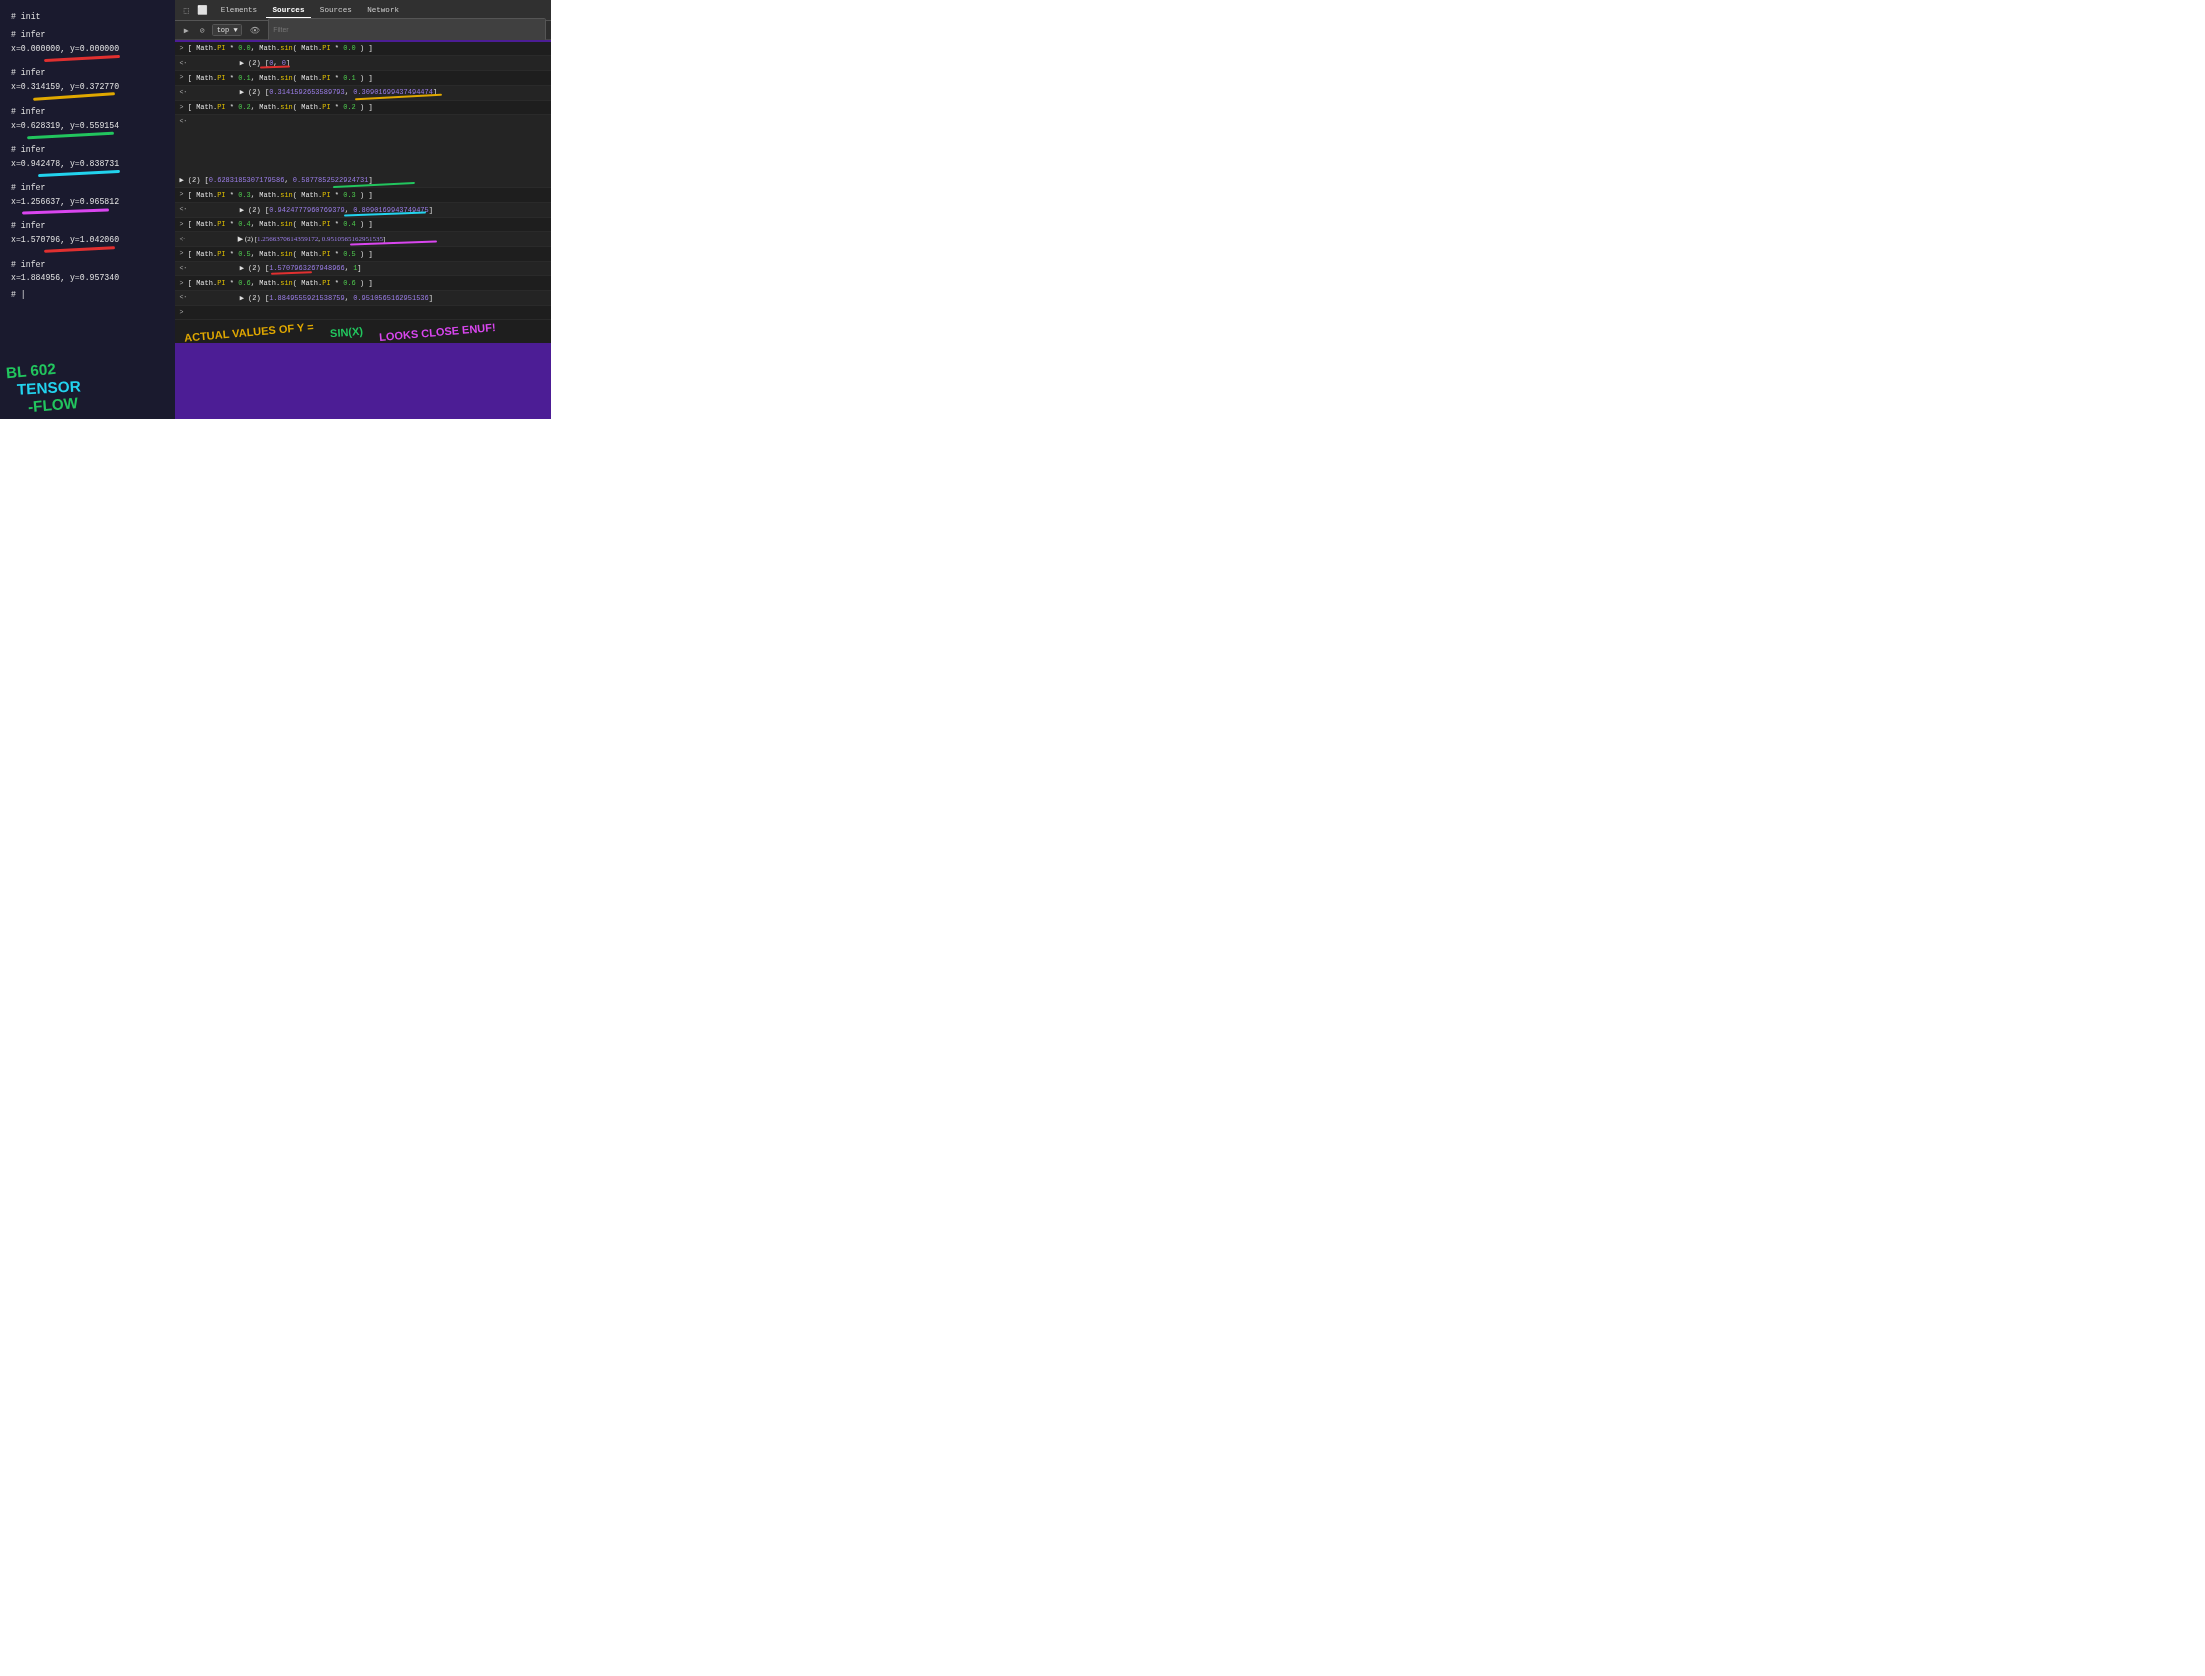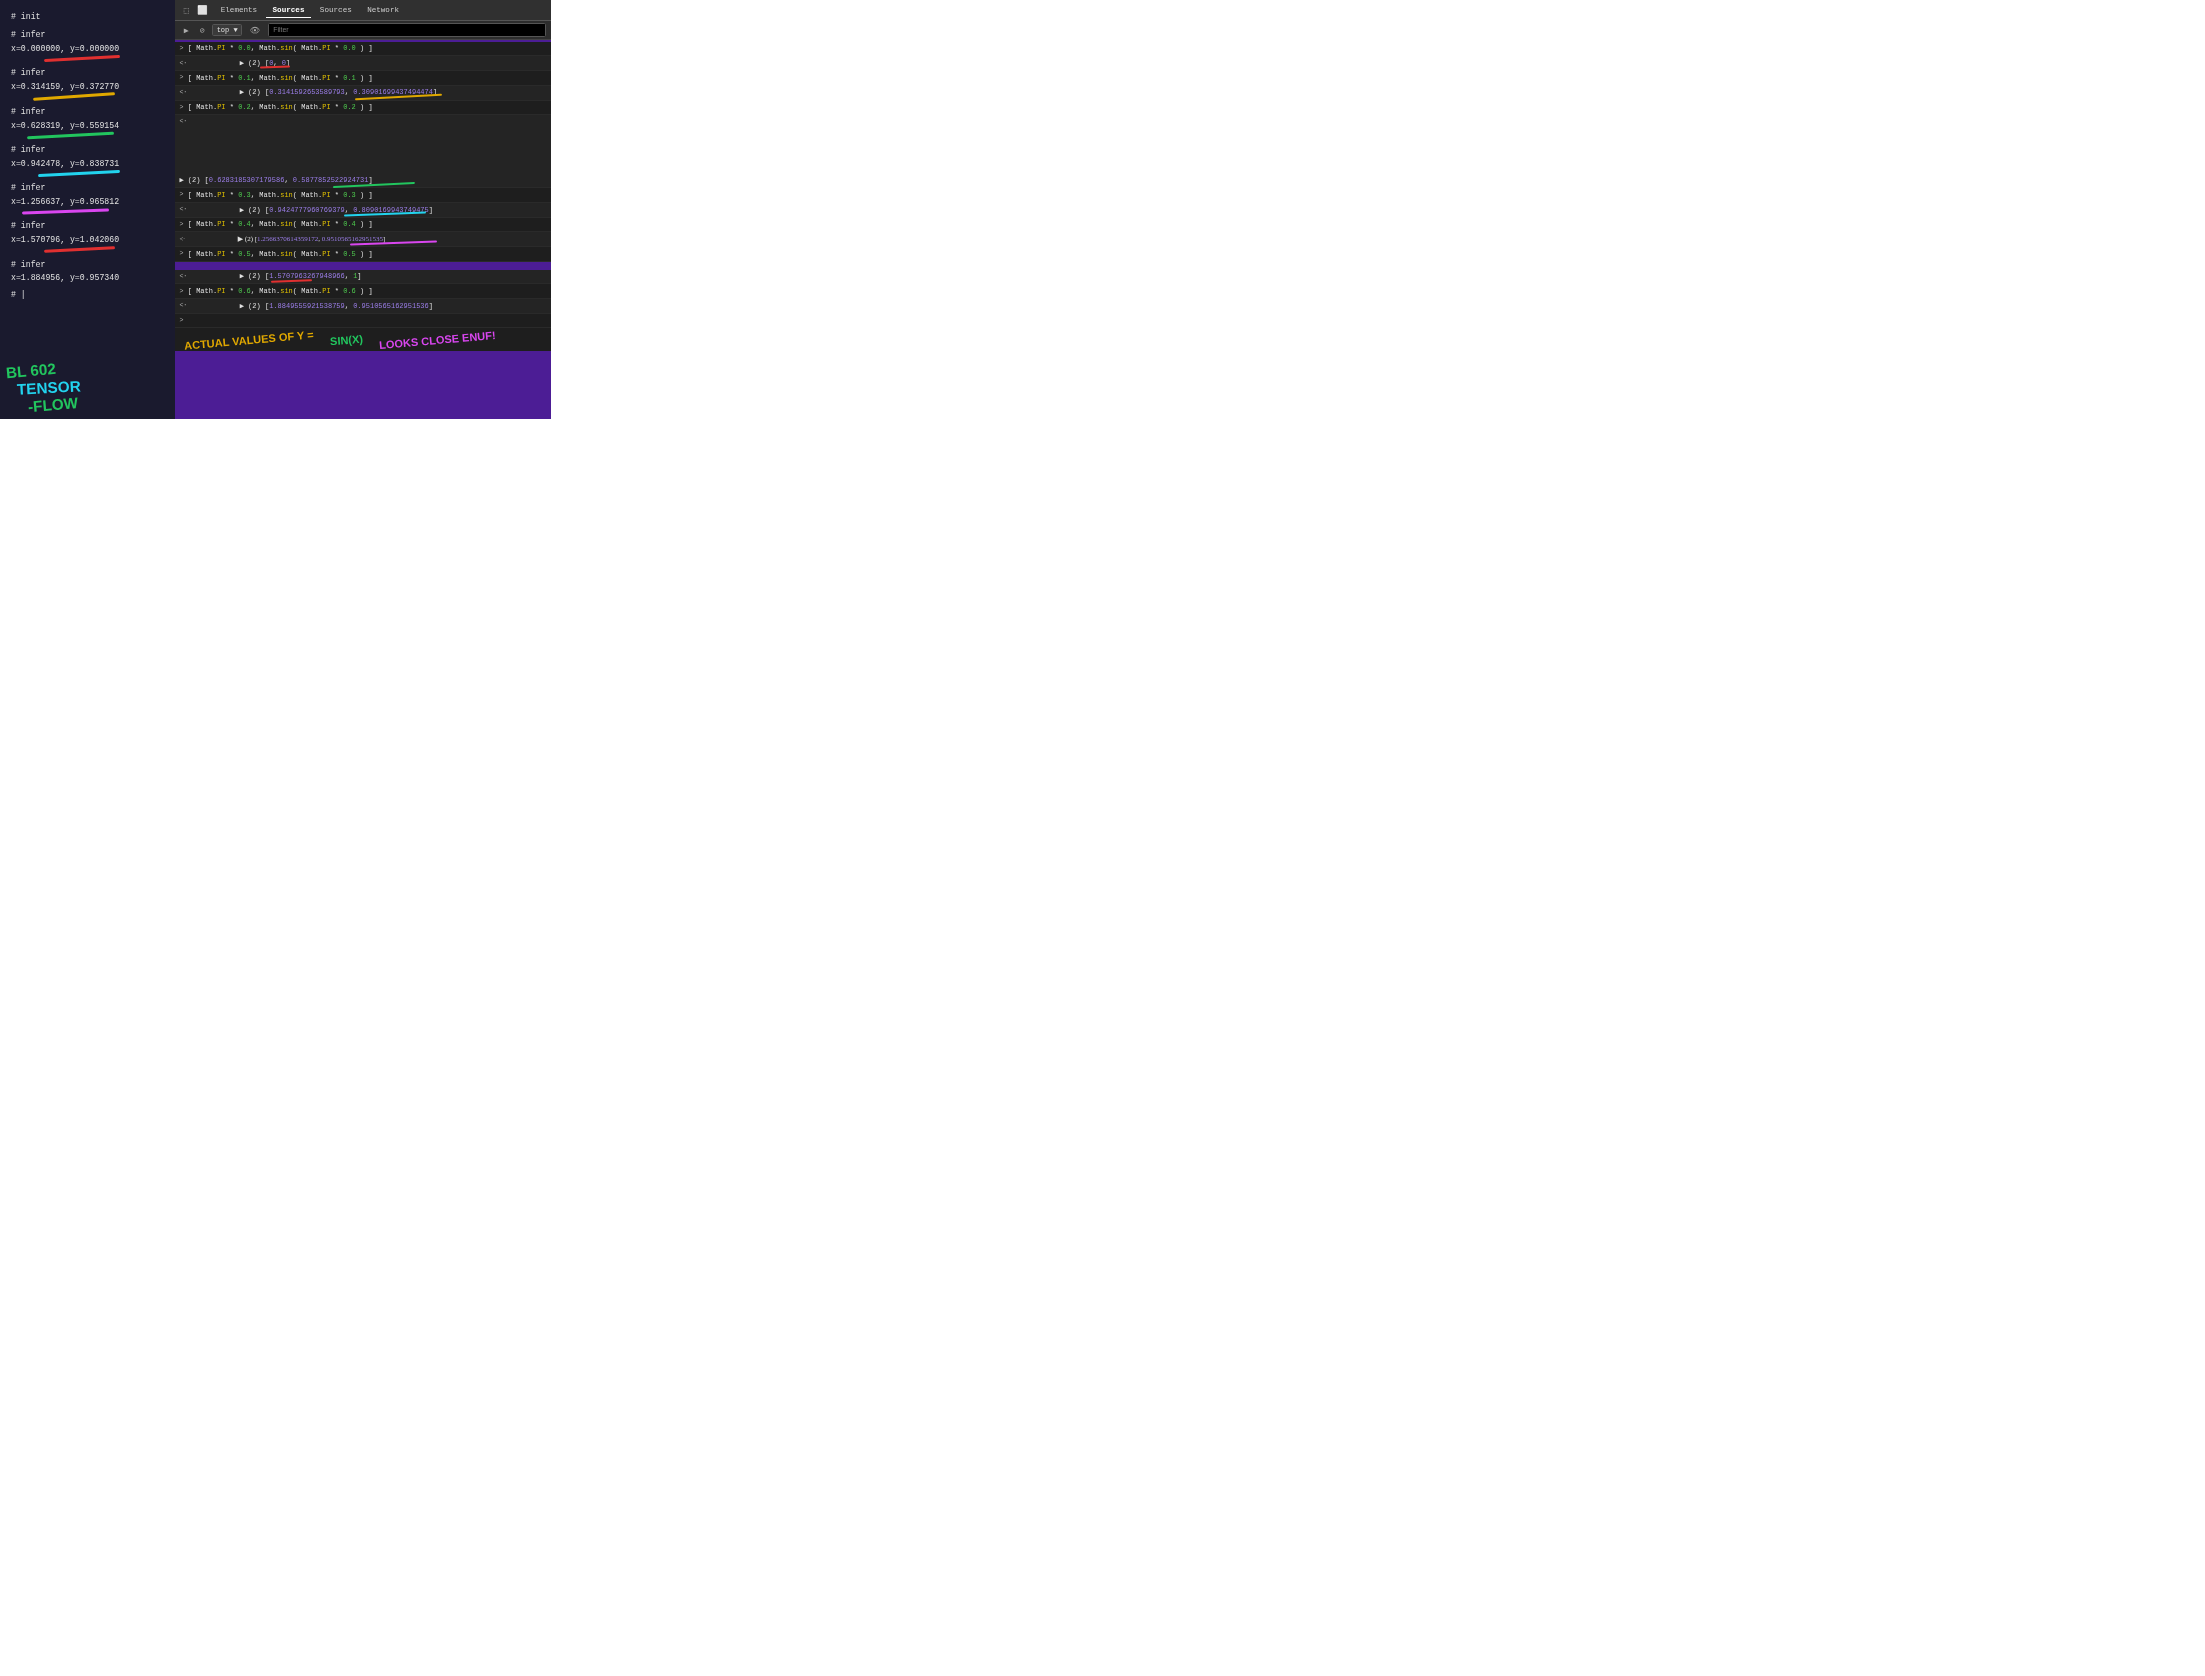--- a/index.html
+++ b/index.html
@@ -111,27 +111,27 @@
       color: #e0e0e0;
       font-size: 7px;
       background: #3a3a3a;
       border: 0.5px solid #555;
       border-radius: 1.6px;
       padding: 1.1px 3.3px;
       cursor: pointer;
     }
     .filter-input {
       flex: 1;
-      background: #000000;
+      background: #404040;
       border: 0.5px solid #555;
       border-radius: 1.6px;
       color: #ccc;
       font-size: 7px;
       padding: 1.1px 4.4px;
-      height: 14px;
+      height: 23px;
     }
 
     
     .console-output {
       flex: 1;
       overflow-y: auto;
       padding: 2.2px 0;
       background: #4c1d95;
       font-size: 7px;
     }
@@ -280,21 +280,21 @@
       <span class="arrow left">&lt;·</span>
       <span class="c-white">▶ (2) [<span class="c-purple">1.2566370614359172</span>, <span class="c-purple">0.9510565162951535</span>]</span>
       <span style="position:absolute;bottom:1.6px;left:175px;width:87px;height:2.2px;background:#d946ef;border-radius:1.6px;transform:rotate(-2deg);"></span>
     </div>
 
     <div class="console-row input-row">
       <span class="arrow">&gt;</span>
       <span class="c-white">[ Math.<span class="c-yellow">PI</span> * <span class="c-green">0.5</span>, Math.<span class="c-yellow">sin</span>( Math.<span class="c-yellow">PI</span> * <span class="c-green">0.5</span> ) ]</span>
     </div>
 
-    <div class="console-row output-row" style="position:relative;margin-top:8px;">
+    <div class="console-row output-row" style="position:relative;">
       <span class="arrow left">&lt;·</span>
       <span class="c-white">▶ (2) [<span class="c-purple">1.5707963267948966</span>, <span class="c-green">1</span>]</span>
       <span style="position:absolute;bottom:1.6px;left:96px;width:41px;height:2.2px;background:#e03030;border-radius:1.6px;transform:rotate(-2deg);"></span>
     </div>
 
     <div class="console-row input-row">
       <span class="arrow">&gt;</span>
       <span class="c-white">[ Math.<span class="c-yellow">PI</span> * <span class="c-green">0.6</span>, Math.<span class="c-yellow">sin</span>( Math.<span class="c-yellow">PI</span> * <span class="c-green">0.6</span> ) ]</span>
     </div>
 

